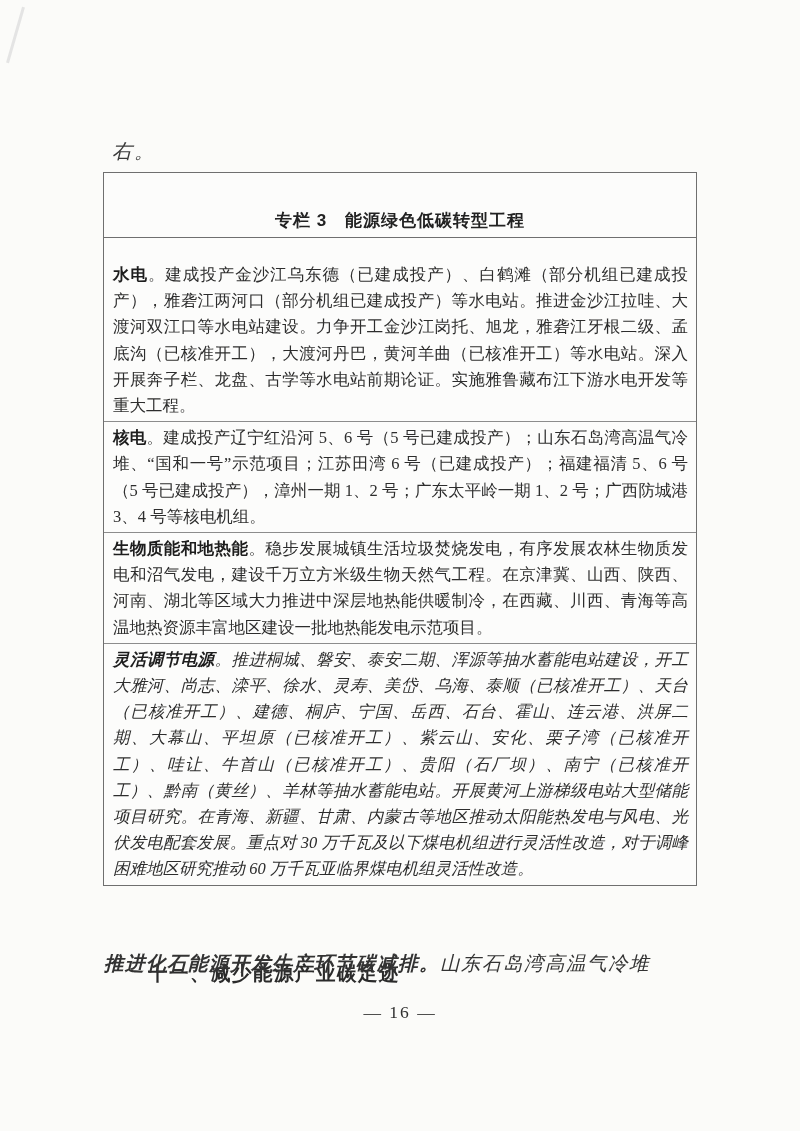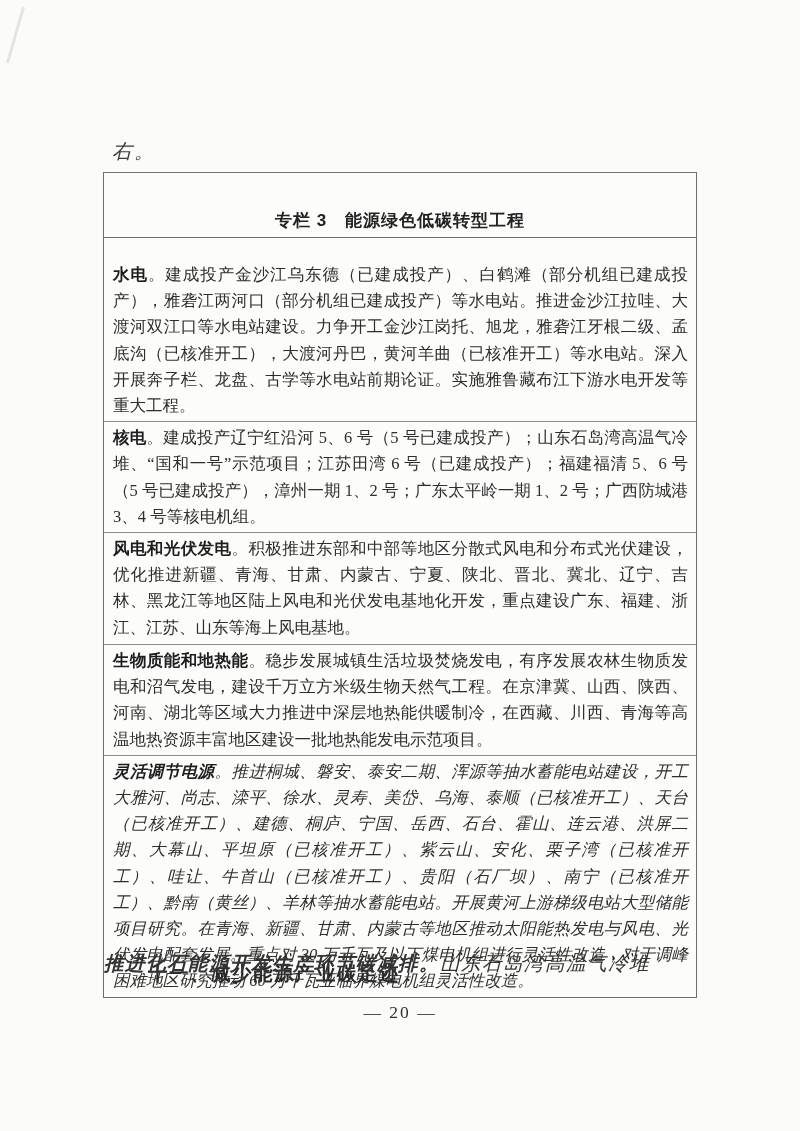--- a/index.html
+++ b/index.html
@@ -72,24 +72,23 @@
 
 <div class="top-text">右。</div>
 
 <div class="feature-box">
   <div class="box-title">专栏 3　能源绿色低碳转型工程</div>
 
   <div class="box-row r1"><span class="row-label">水电</span><span>。建成投产金沙江乌东德（已建成投产）、白鹤滩（部分机组已建成投产），雅砻江两河口（部分机组已建成投产）等水电站。推进金沙江拉哇、大渡河双江口等水电站建设。力争开工金沙江岗托、旭龙，雅砻江牙根二级、孟底沟（已核准开工），大渡河丹巴，黄河羊曲（已核准开工）等水电站。深入开展奔子栏、龙盘、古学等水电站前期论证。实施雅鲁藏布江下游水电开发等重大工程。</span></div>
 
   <div class="box-row r2"><span class="row-label">核电</span><span>。建成投产辽宁红沿河 5、6 号（5 号已建成投产）；山东石岛湾高温气冷堆、“国和一号”示范项目；江苏田湾 6 号（已建成投产）；福建福清 5、6 号（5 号已建成投产），漳州一期 1、2 号；广东太平岭一期 1、2 号；广西防城港 3、4 号等核电机组。</span></div>
 
-  <div class="box-row r3"><span class="row-label">风电和光伏发电</span><span>。积极推进东部和中部等地区分散式风电和分布式光伏建设，优化推进新疆、青海、甘肃、内蒙古、宁夏、陕北、晋北、冀北、辽宁、吉林、黑龙江等地区陆上风电和光伏发电基地化开发，重点建设广东、福建、浙江、江苏、山东等海上风电基地。</span></div>
 
   <div class="box-row r4"><span class="row-label">生物质能和地热能</span><span>。稳步发展城镇生活垃圾焚烧发电，有序发展农林生物质发电和沼气发电，建设千万立方米级生物天然气工程。在京津冀、山西、陕西、河南、湖北等区域大力推进中深层地热能供暖制冷，在西藏、川西、青海等高温地热资源丰富地区建设一批地热能发电示范项目。</span></div>
 
   <div class="box-row r5"><span class="row-label">灵活调节电源</span><span>。推进桐城、磐安、泰安二期、浑源等抽水蓄能电站建设，开工大雅河、尚志、滦平、徐水、灵寿、美岱、乌海、泰顺（已核准开工）、天台（已核准开工）、建德、桐庐、宁国、岳西、石台、霍山、连云港、洪屏二期、大幕山、平坦原（已核准开工）、紫云山、安化、栗子湾（已核准开工）、哇让、牛首山（已核准开工）、贵阳（石厂坝）、南宁（已核准开工）、黔南（黄丝）、羊林等抽水蓄能电站。开展黄河上游梯级电站大型储能项目研究。在青海、新疆、甘肃、内蒙古等地区推动太阳能热发电与风电、光伏发电配套发展。重点对 30 万千瓦及以下煤电机组进行灵活性改造，对于调峰困难地区研究推动 60 万千瓦亚临界煤电机组灵活性改造。</span></div>
 </div>
 
 <div class="section-heading">十一、减少能源产业碳足迹</div>
 
 <div class="body-paragraph"><span class="paragraph-lead">推进化石能源开发生产环节碳减排。</span><span>山东石岛湾高温气冷堆</span></div>
 
-<div class="page-number">— 20 —</div>
+<div class="page-number">— 16 —</div>
 
 </body></html>

